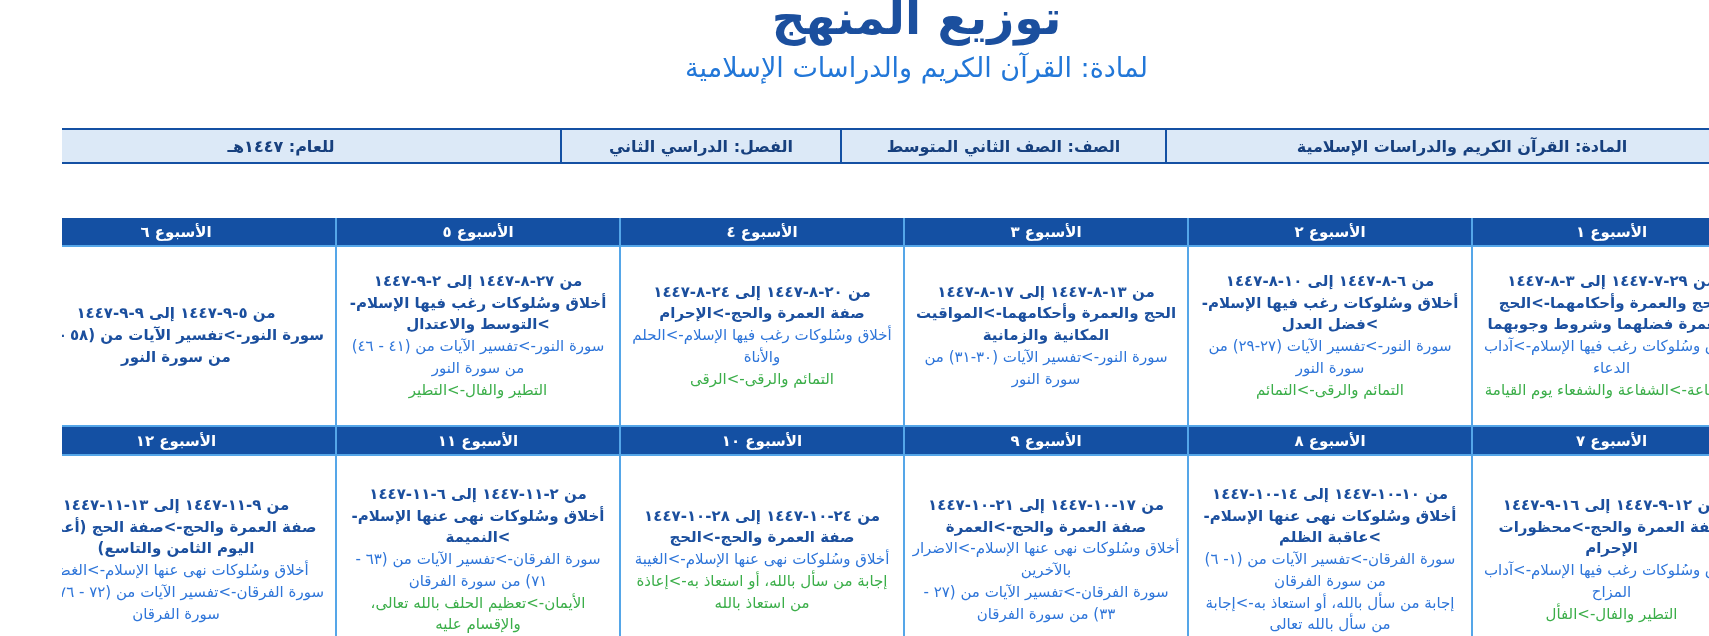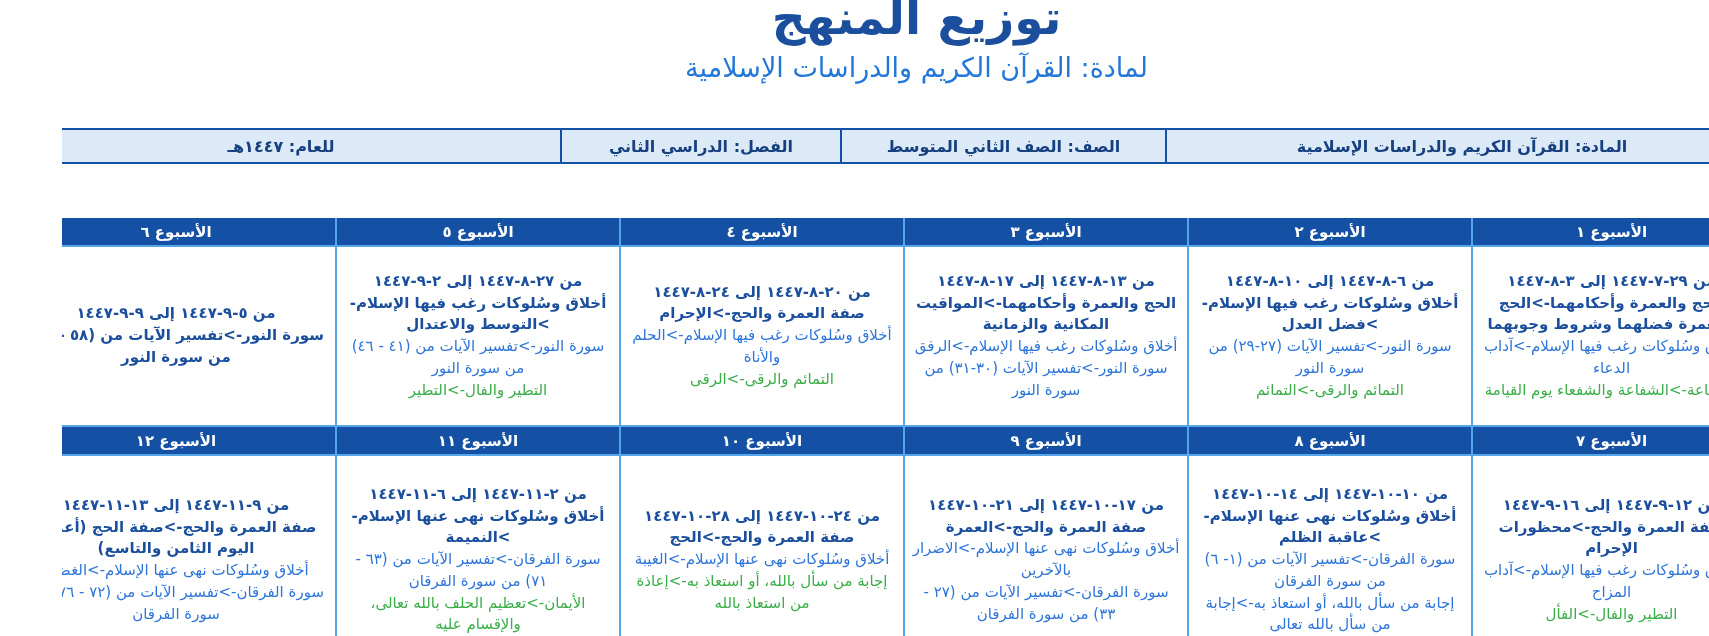--- a/index.html
+++ b/index.html
@@ -82,21 +82,20 @@
       </div>
       <div class="week-cell">
         <div class="entry entry-date">من ٦-٨-١٤٤٧ إلى ١٠-٨-١٤٤٧</div>
         <div class="entry entry-bold">أخلاق وسُلوكات رغب فيها الإسلام-&gt;فضل العدل</div>
         <div class="entry entry-light">سورة النور-&gt;تفسير الآيات (٢٧-٢٩) من سورة النور</div>
         <div class="entry entry-green">التمائم والرقى-&gt;التمائم</div>
       </div>
       <div class="week-cell">
         <div class="entry entry-date">من ١٣-٨-١٤٤٧ إلى ١٧-٨-١٤٤٧</div>
         <div class="entry entry-bold">الحج والعمرة وأحكامهما-&gt;المواقيت المكانية والزمانية</div>
-        <div class="entry entry-light">أخلاق وسُلوكات رغب فيها الإسلام-&gt;الرفق</div>
         <div class="entry entry-light">سورة النور-&gt;تفسير الآيات (٣٠-٣١) من سورة النور</div>
       </div>
       <div class="week-cell">
         <div class="entry entry-date">من ٢٠-٨-١٤٤٧ إلى ٢٤-٨-١٤٤٧</div>
         <div class="entry entry-bold">صفة العمرة والحج-&gt;الإحرام</div>
         <div class="entry entry-light">أخلاق وسُلوكات رغب فيها الإسلام-&gt;الحلم والأناة</div>
         <div class="entry entry-green">التمائم والرقى-&gt;الرقى</div>
       </div>
       <div class="week-cell">
         <div class="entry entry-date">من ٢٧-٨-١٤٤٧ إلى ٢-٩-١٤٤٧</div>

